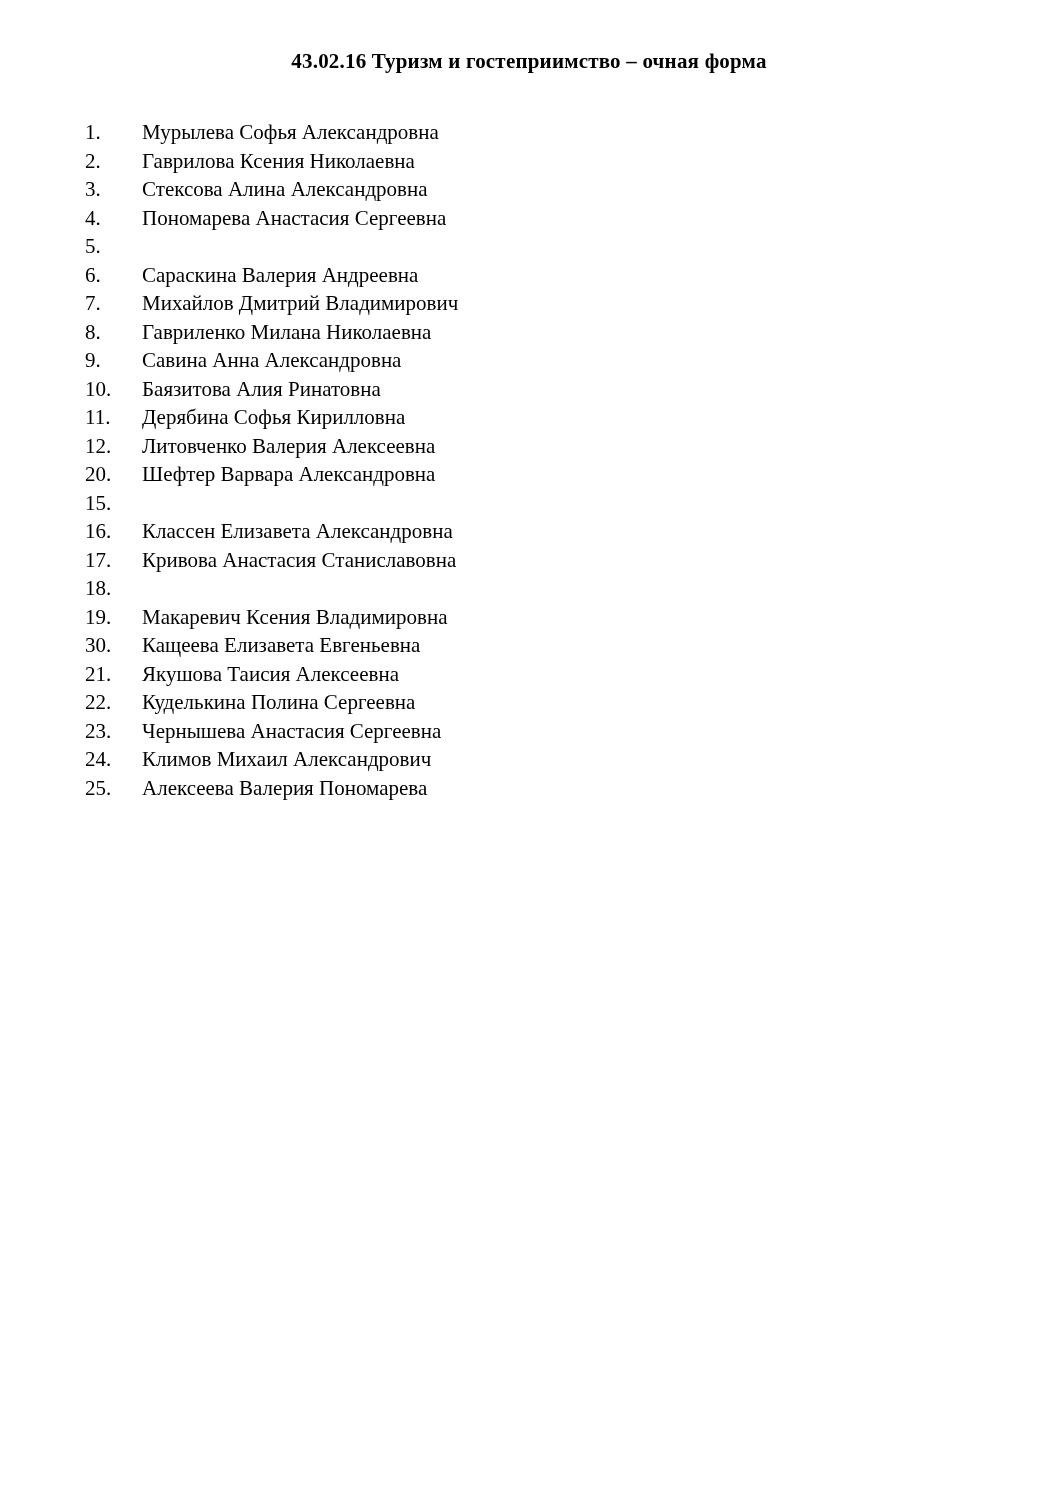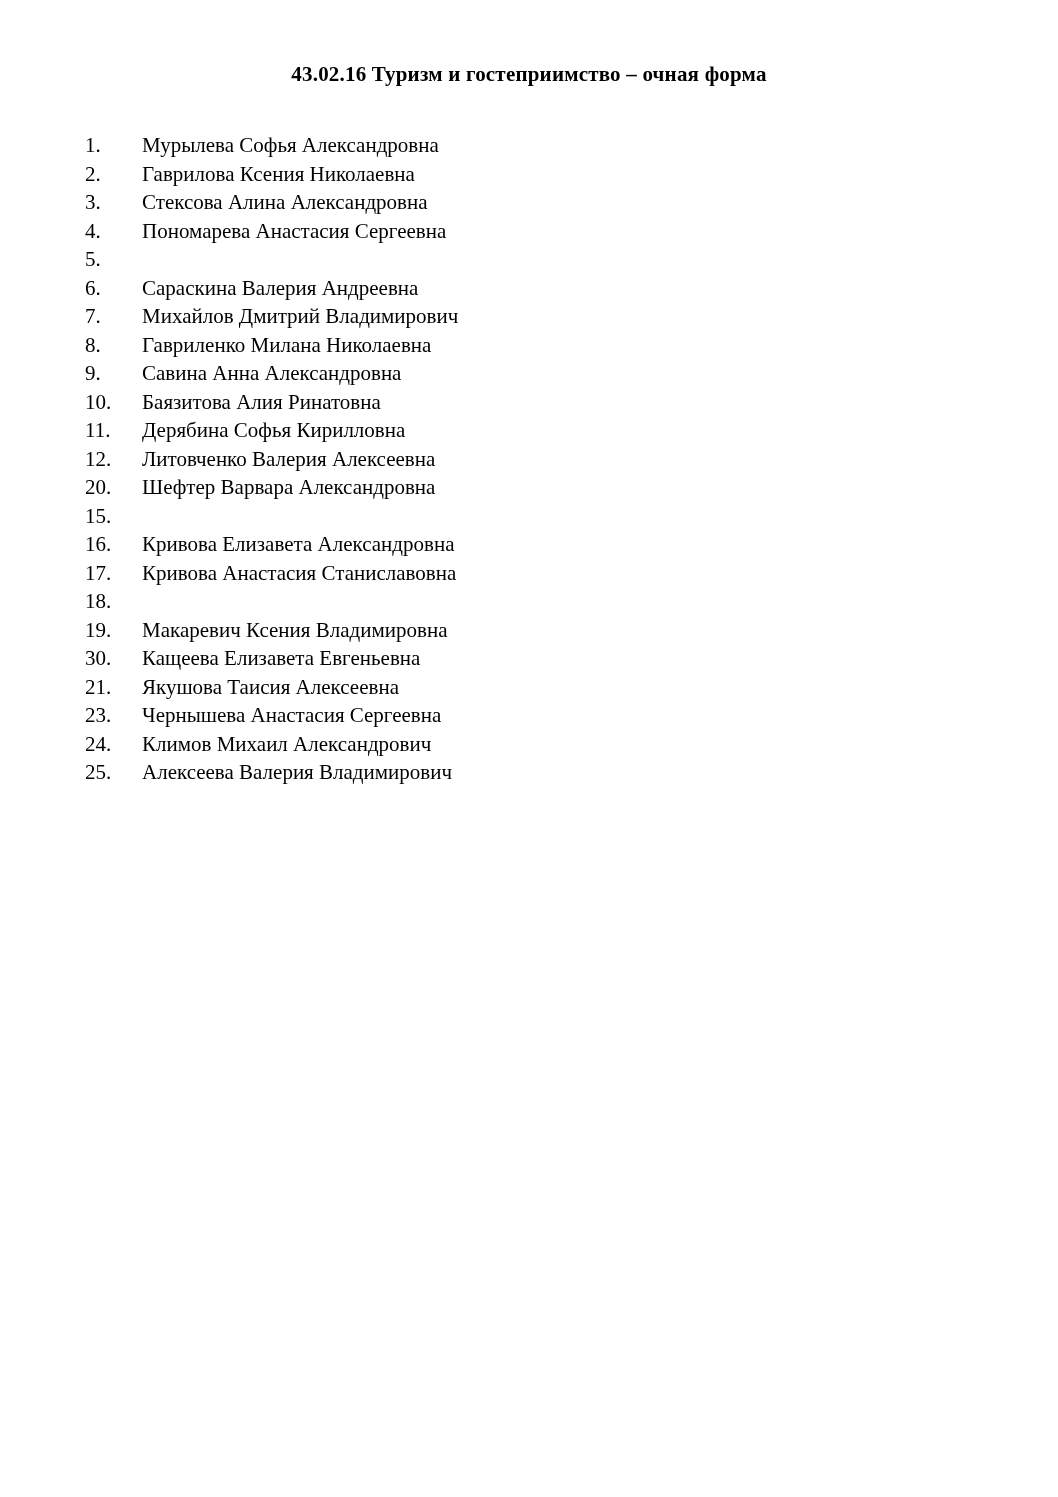--- a/index.html
+++ b/index.html
@@ -10,21 +10,21 @@
   .page {
     position: relative;
     width: 1058px;
     height: 1497px;
     background: #ffffff;
     color: #000000;
     font-family: "Liberation Serif", "DejaVu Serif", serif;
     overflow: hidden;
   }
   .doc-title {
-    margin: 16px;
+    margin: 3px;
     padding-top: 46px;
     text-align: center;
     font-size: 21px;
     line-height: 24px;
     font-weight: bold;
     letter-spacing: 0.2px;
   }
   .student-list {
     margin-top: 45px;
   }
@@ -101,21 +101,21 @@
       </div>
       <div class="row">
         <span class="num">20.</span>
         <span class="name">Шефтер Варвара Александровна</span>
       </div>
       <div class="row">
         <span class="num">15.</span>
       </div>
       <div class="row">
         <span class="num">16.</span>
-        <span class="name">Кривова Елизавета Александровна</span>
+        <span class="name">Классен Елизавета Александровна</span>
       </div>
       <div class="row">
         <span class="num">17.</span>
         <span class="name">Кривова Анастасия Станиславовна</span>
       </div>
       <div class="row">
         <span class="num">18.</span>
       </div>
       <div class="row">
         <span class="num">19.</span>
@@ -123,25 +123,29 @@
       </div>
       <div class="row">
         <span class="num">30.</span>
         <span class="name">Кащеева Елизавета Евгеньевна</span>
       </div>
       <div class="row">
         <span class="num">21.</span>
         <span class="name">Якушова Таисия Алексеевна</span>
       </div>
       <div class="row">
+        <span class="num">22.</span>
+        <span class="name">Куделькина Полина Сергеевна</span>
+      </div>
+      <div class="row">
         <span class="num">23.</span>
         <span class="name">Чернышева Анастасия Сергеевна</span>
       </div>
       <div class="row">
         <span class="num">24.</span>
         <span class="name">Климов Михаил Александрович</span>
       </div>
       <div class="row">
         <span class="num">25.</span>
-        <span class="name">Алексеева Валерия Владимирович</span>
+        <span class="name">Алексеева Валерия Пономарева</span>
       </div>
     </div>
 </div>
 
 </body></html>

